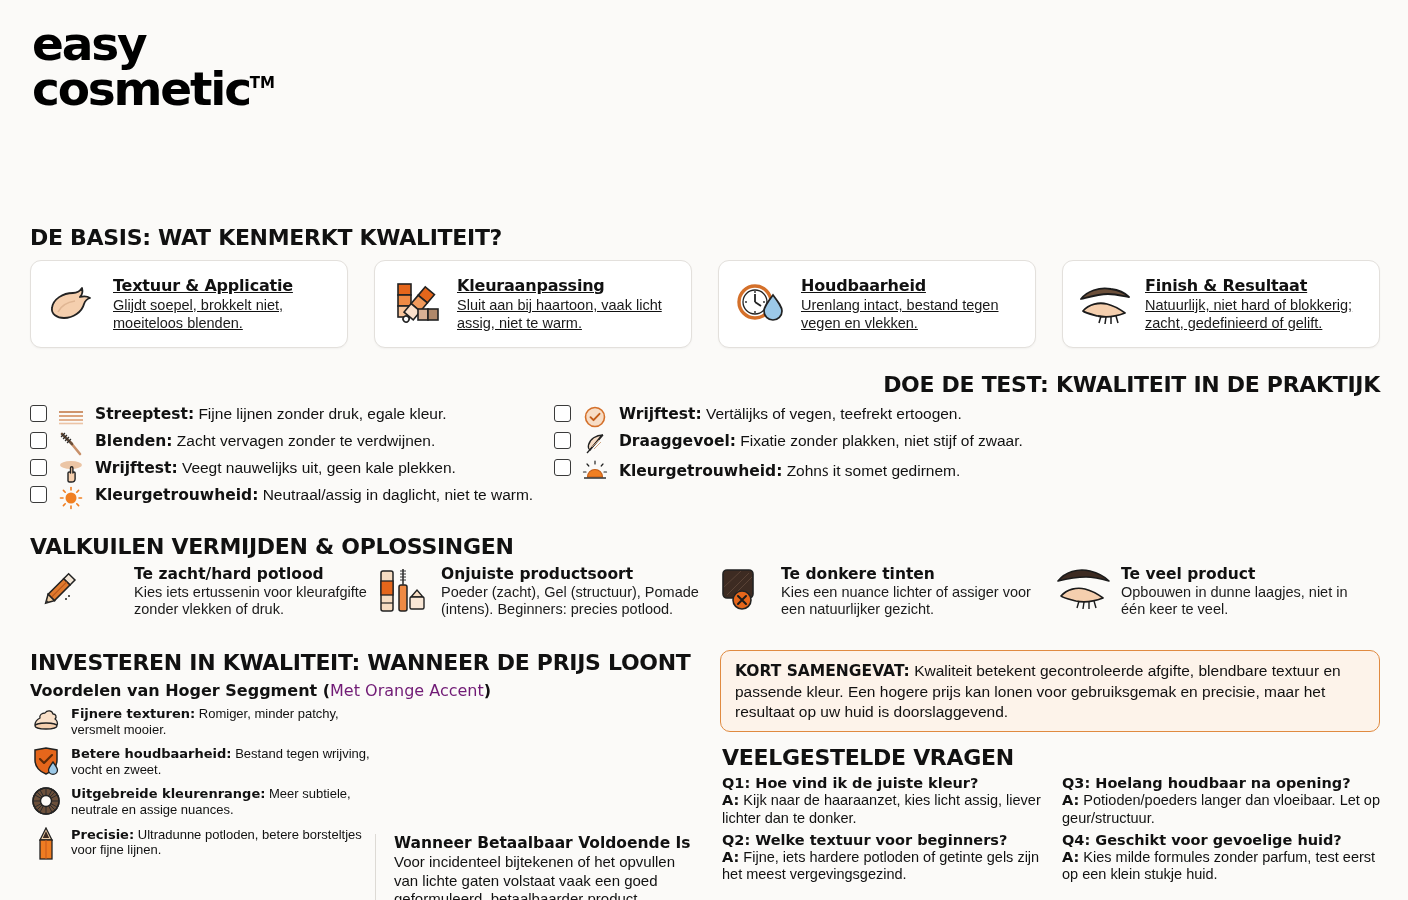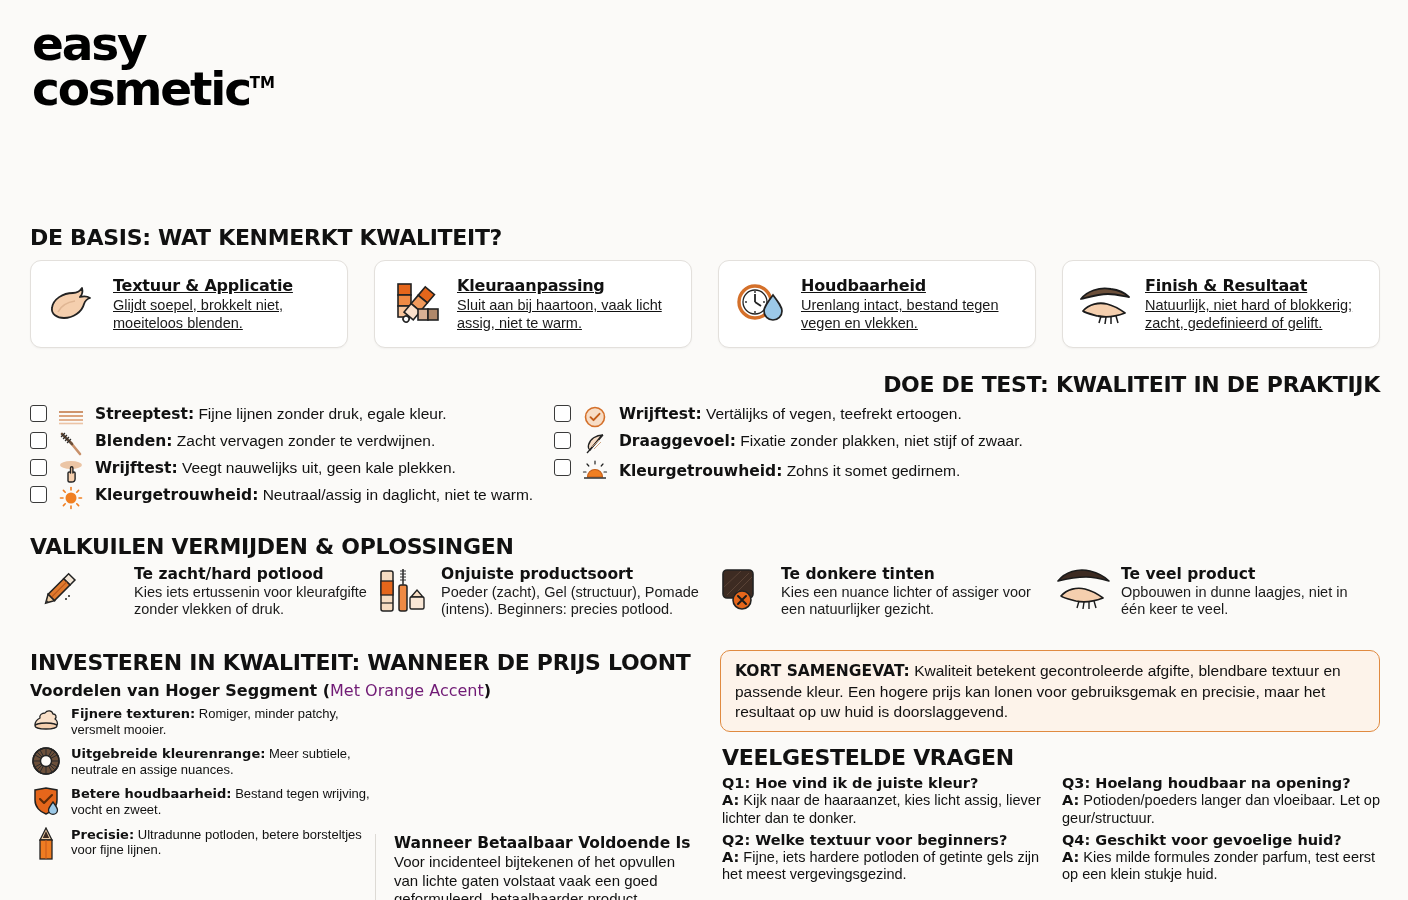--- a/index.html
+++ b/index.html
@@ -422,51 +422,51 @@
               <path d="M4 19c0-4 3-6 5-7-1-3 2-5 5-5 2-3 7-3 8 1 3 0 4 3 2 5 2 1 3 4 2 6z" fill="#f9e0c9" stroke="#222" stroke-width="1.3" stroke-linejoin="round"></path>
               <ellipse cx="15" cy="20" rx="11" ry="3" fill="#f5cfae" stroke="#222" stroke-width="1.3"></ellipse>
             </svg>
           </div>
           <div class="inv-txt"><b>Fijnere texturen:</b><span> Romiger, minder patchy, versmelt mooier.</span></div>
         </div>
 
         <div class="inv-row">
           <div class="inv-ico">
             <svg width="30" height="30" viewBox="0 0 30 30">
+              <path d="M4 4l11-2 11 2v10c0 7-5 12-11 14C9 26 4 21 4 14z" fill="#e5661b" stroke="#222" stroke-width="1.5"></path>
+              <path d="M9 13l4 4 8-8" fill="none" stroke="#5d2a08" stroke-width="2.1" stroke-linecap="round" stroke-linejoin="round"></path>
+              <path d="M22 16c3 4 4.5 6 4.5 8 0 2.5-2 4.3-4.5 4.3s-4.5-1.8-4.5-4.3c0-2 1.5-4 4.5-8z" fill="#9cc9e8" stroke="#222" stroke-width="1.3"></path>
+            </svg>
+          </div>
+          <div class="inv-txt"><b>Betere houdbaarheid:</b><span> Bestand tegen wrijving, vocht en zweet.</span></div>
+        </div>
+
+        <div class="inv-row">
+          <div class="inv-ico">
+            <svg width="30" height="30" viewBox="0 0 30 30">
               <circle cx="15" cy="15" r="13" fill="#6b4f3a" stroke="#222" stroke-width="1.4"></circle>
               <circle cx="15" cy="15" r="13" fill="none" stroke="#222" stroke-width="1.4"></circle>
               <g stroke="#2b2b2b" stroke-width="1">
                 <line x1="15" y1="2" x2="15" y2="28"></line>
                   <line x1="2" y1="15" x2="28" y2="15"></line>
                 <line x1="5.8" y1="5.8" x2="24.2" y2="24.2"></line>
                   <line x1="24.2" y1="5.8" x2="5.8" y2="24.2"></line>
                 <line x1="8.5" y1="3" x2="21.5" y2="27"></line>
                   <line x1="21.5" y1="3" x2="8.5" y2="27"></line>
                 <line x1="3" y1="8.5" x2="27" y2="21.5"></line>
                   <line x1="27" y1="8.5" x2="3" y2="21.5"></line>
               </g>
               <circle cx="15" cy="15" r="5.5" fill="#fdfbf8" stroke="#222" stroke-width="1.4"></circle>
             </svg>
           </div>
           <div class="inv-txt"><b>Uitgebreide kleurenrange:</b><span> Meer subtiele, neutrale en assige nuances.</span></div>
         </div>
 
         <div class="inv-row">
           <div class="inv-ico">
-            <svg width="30" height="30" viewBox="0 0 30 30">
-              <path d="M4 4l11-2 11 2v10c0 7-5 12-11 14C9 26 4 21 4 14z" fill="#e5661b" stroke="#222" stroke-width="1.5"></path>
-              <path d="M9 13l4 4 8-8" fill="none" stroke="#5d2a08" stroke-width="2.1" stroke-linecap="round" stroke-linejoin="round"></path>
-              <path d="M22 16c3 4 4.5 6 4.5 8 0 2.5-2 4.3-4.5 4.3s-4.5-1.8-4.5-4.3c0-2 1.5-4 4.5-8z" fill="#9cc9e8" stroke="#222" stroke-width="1.3"></path>
-            </svg>
-          </div>
-          <div class="inv-txt"><b>Betere houdbaarheid:</b><span> Bestand tegen wrijving, vocht en zweet.</span></div>
-        </div>
-
-        <div class="inv-row">
-          <div class="inv-ico">
             <svg width="22" height="34" viewBox="0 0 22 34">
               <path d="M11 1l6 12H5z" fill="#f0d0a8" stroke="#222" stroke-width="1.3"></path>
               <path d="M11 4l3.2 7H7.8z" fill="#3d2b22"></path>
               <rect x="5" y="13" width="12" height="19" fill="#ef7c22" stroke="#222" stroke-width="1.3"></rect>
               <line x1="11" y1="13" x2="11" y2="32" stroke="#c9581a" stroke-width="1"></line>
             </svg>
           </div>
           <div class="inv-txt"><b>Precisie:</b><span> Ultradunne potloden, betere borsteltjes voor fijne lijnen.</span></div>
         </div>
 

